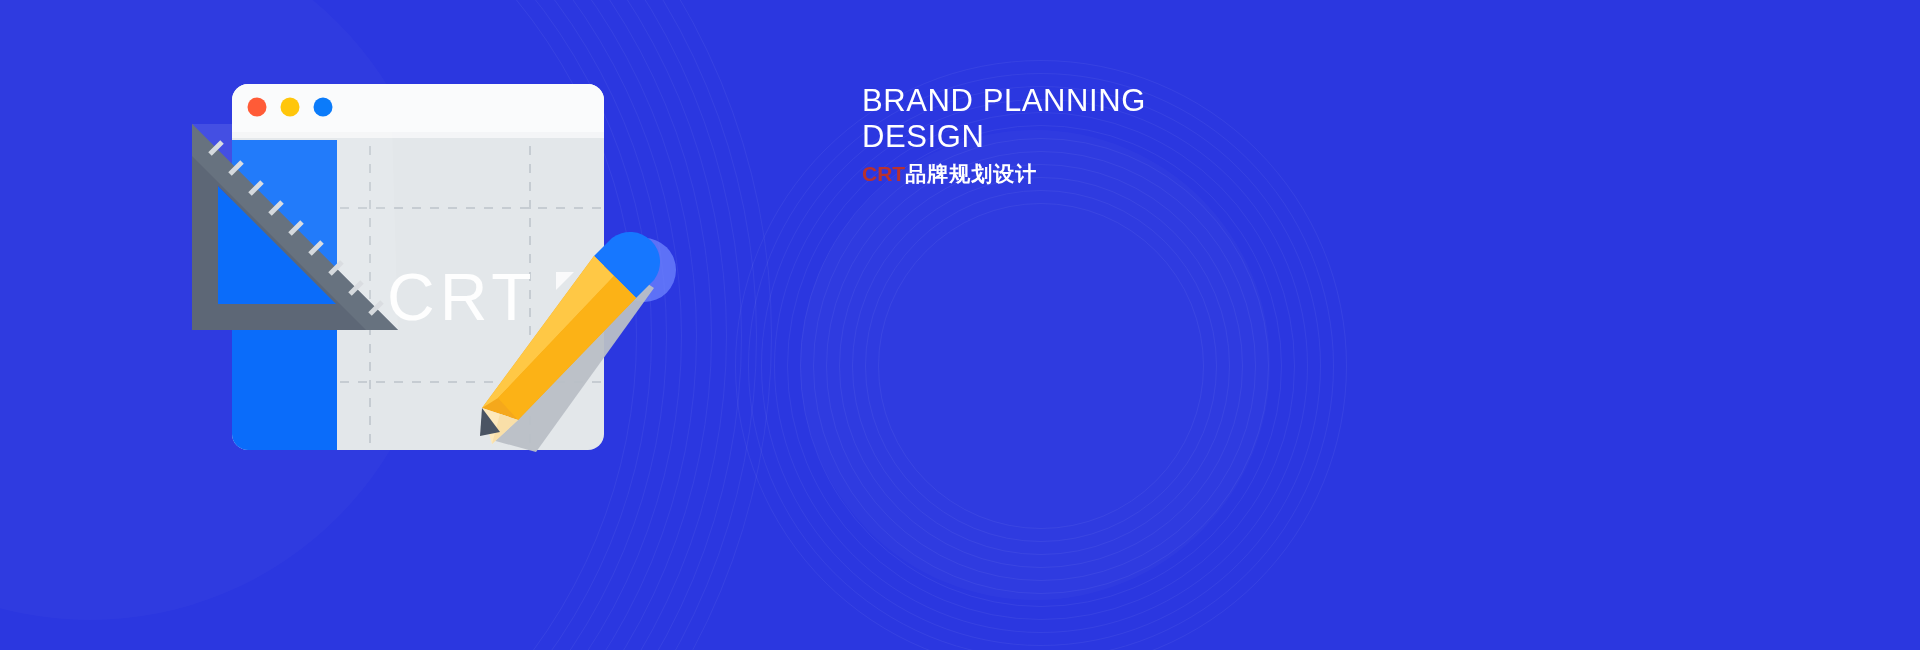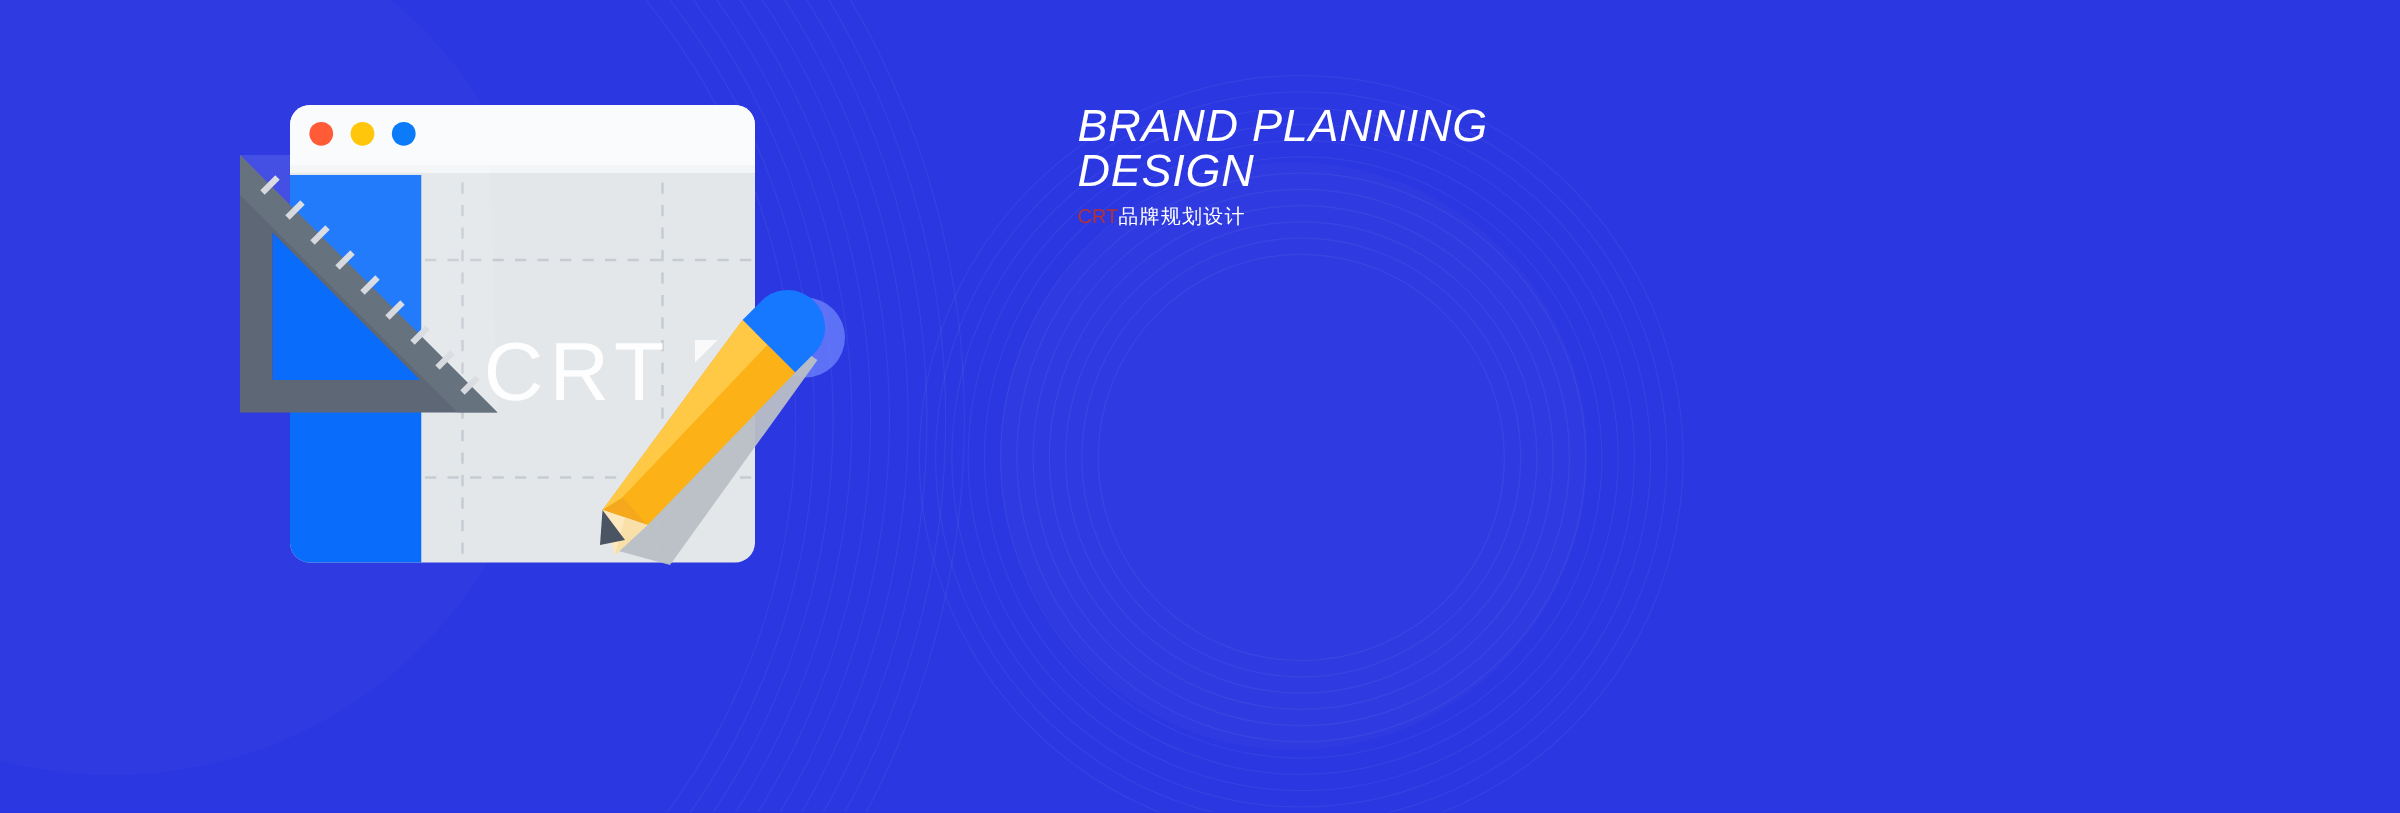--- a/index.html
+++ b/index.html
@@ -55,35 +55,34 @@
     height: 650px;
   }
   #eyebrow-block {
     position: absolute;
     left: 0;
     top: 83px;
     width: 620px;
   }
   .eyebrow-en {
     color: #ffffff;
-    font-size: 36px;
+    font-size: 31px;
     line-height: 36px;
     font-weight: 400;
     letter-spacing: 0.6px;
     white-space: pre-line;
     margin: 0;
-    font-style: italic;
   }
   .eyebrow-cn {
     margin: 7px 0 0 0;
-    font-size: 16px;
+    font-size: 21px;
     line-height: 24px;
     letter-spacing: 1px;
     color: #ffffff;
-    font-weight: 400;
+    font-weight: 700;
   }
   .eyebrow-cn .crt-red {
     color: #b8312f;
     letter-spacing: 0px;
   }
 
   #headline-block {
     position: absolute;
     left: 0;
     top: 400px;

